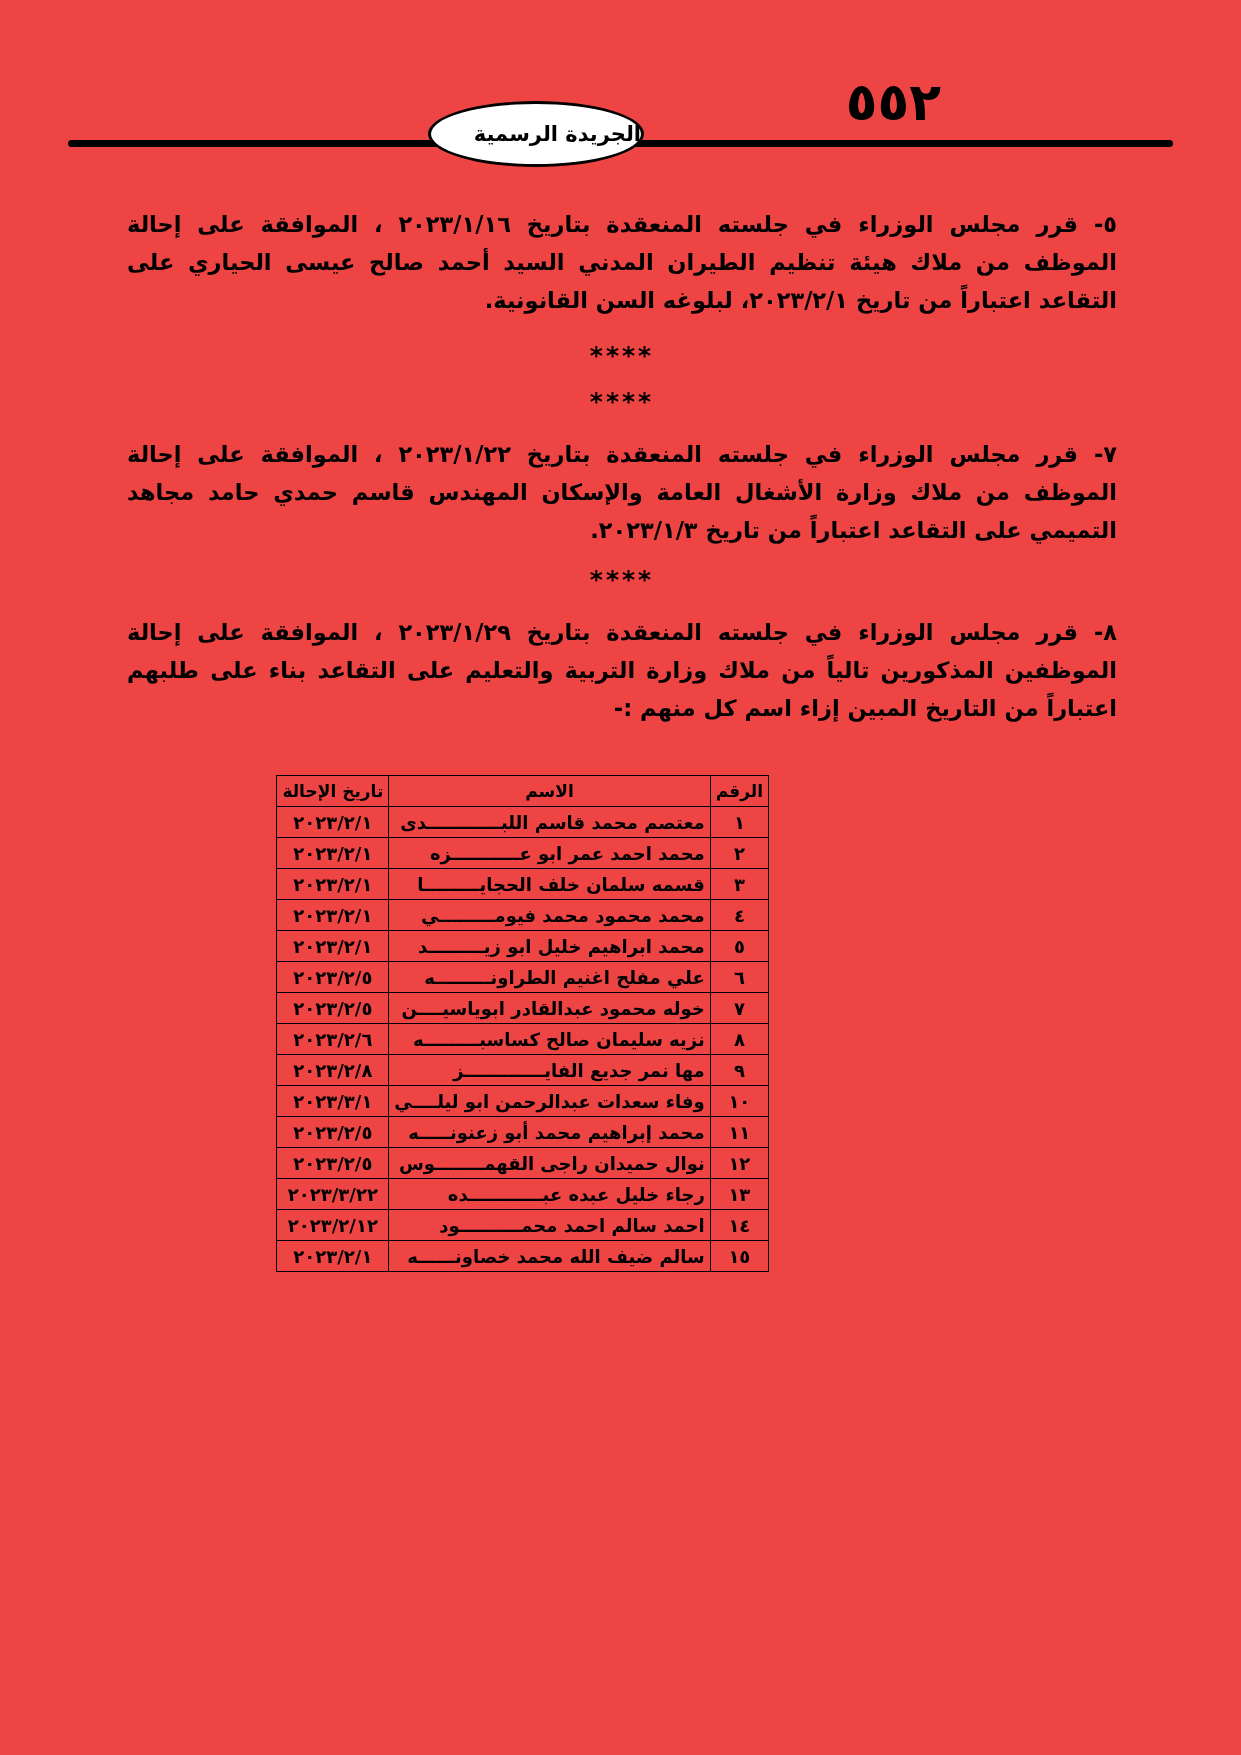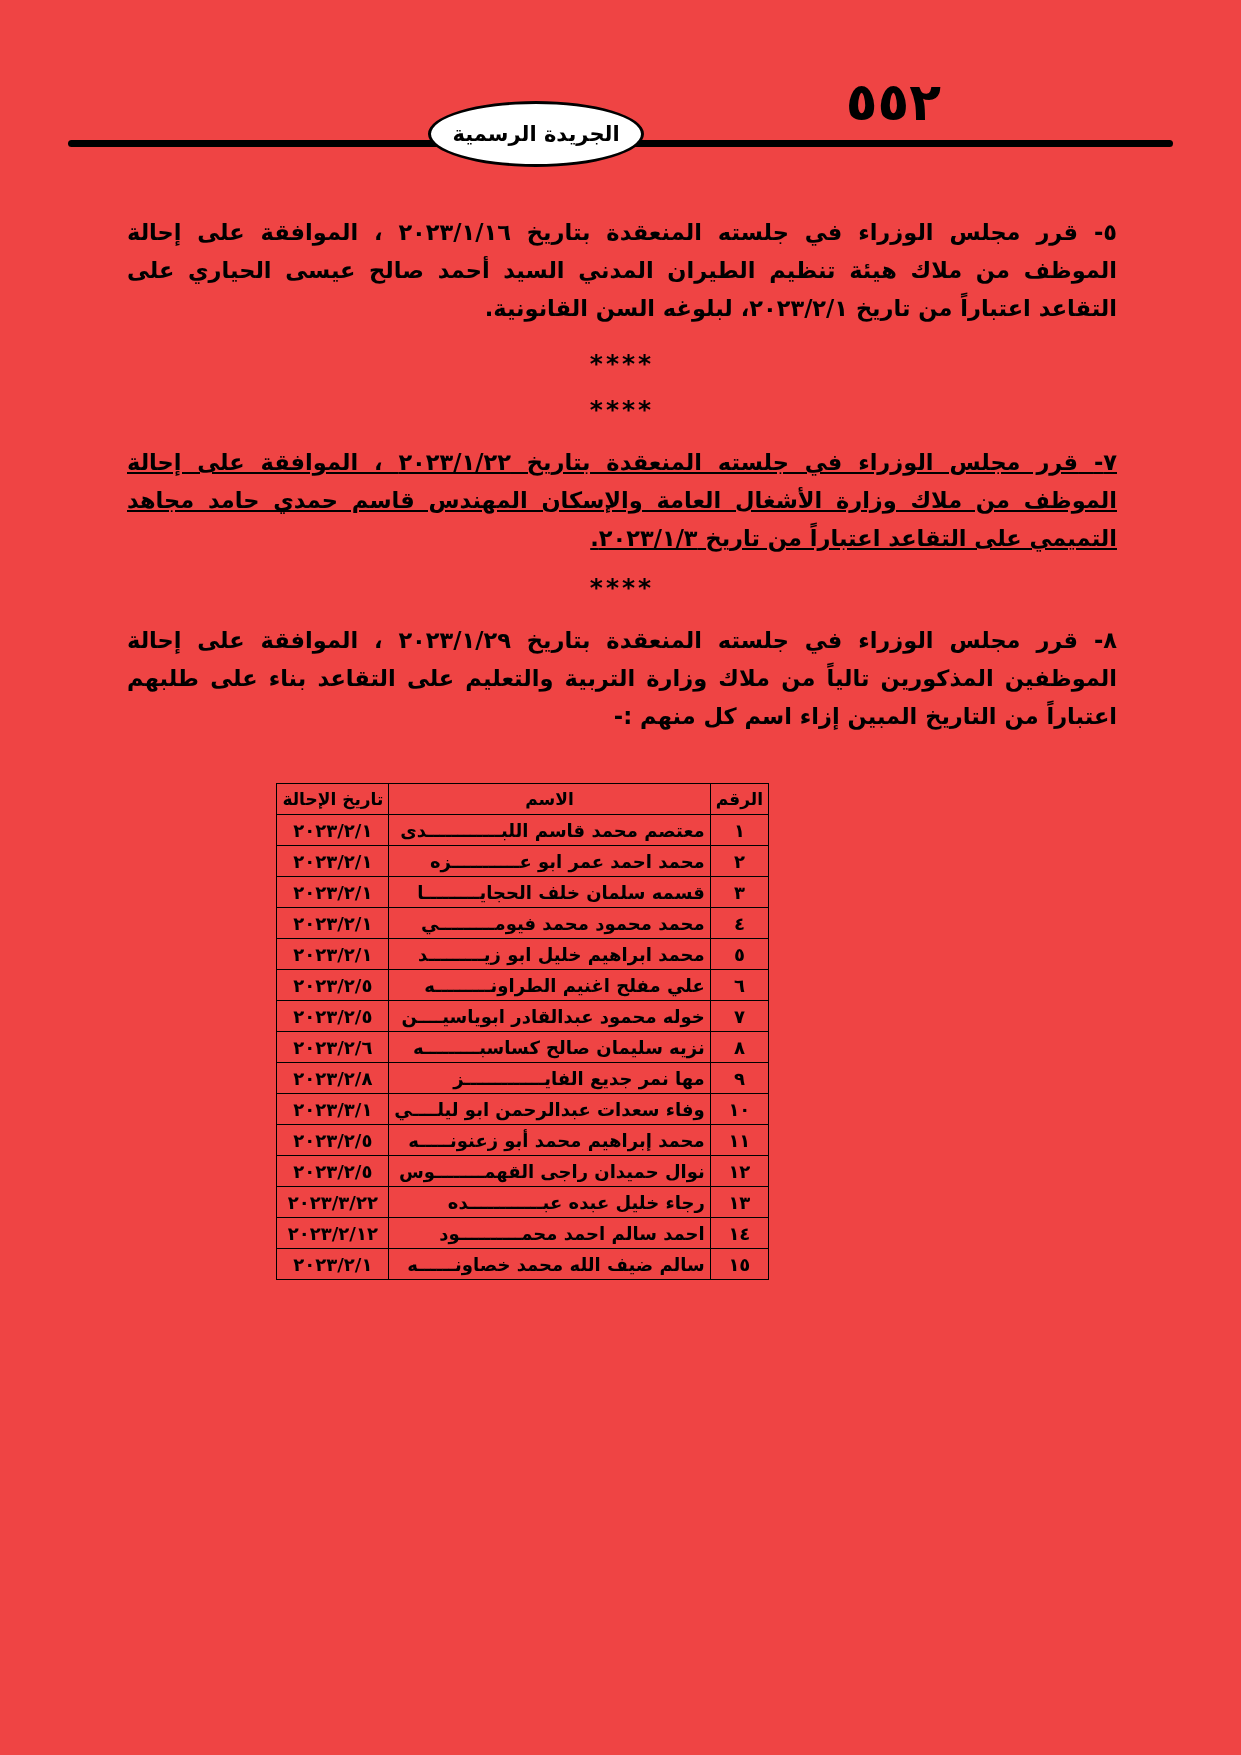--- a/index.html
+++ b/index.html
@@ -37,44 +37,43 @@
     position: absolute;
     top: 101px;
     left: 428px;
     width: 210px;
     height: 60px;
     background: #fff;
     border: 3px solid #000;
     border-radius: 50%;
     display: flex;
     align-items: center;
-    justify-content: center;
     font-size: 21px;
     font-weight: bold;
     direction: rtl;
   }
 
   
   .content {
     position: absolute;
     top: 205px;
     right: 124px;
     width: 990px;
     direction: rtl;
   }
   .para {
     font-size: 22.5px;
     font-weight: bold;
     line-height: 38px;
     text-align: justify;
     margin: 0;
   }
-  .para-5 { margin-top: 8px; }
+  .para-5 { margin-top: 0; }
   .para-6 { margin-top: 18px; }
-  .para-7 { margin-top: 18px; text-decoration: underline; }
+  .para-7 { margin-top: 18px; }
   .para-8 { margin-top: 18px; }
   .sep {
     text-align: center;
     font-size: 25px;
     font-weight: bold;
     letter-spacing: 3px;
     margin: 0;
     line-height: 30px;
   }
   .sep-1 { margin-top: 22px; }

